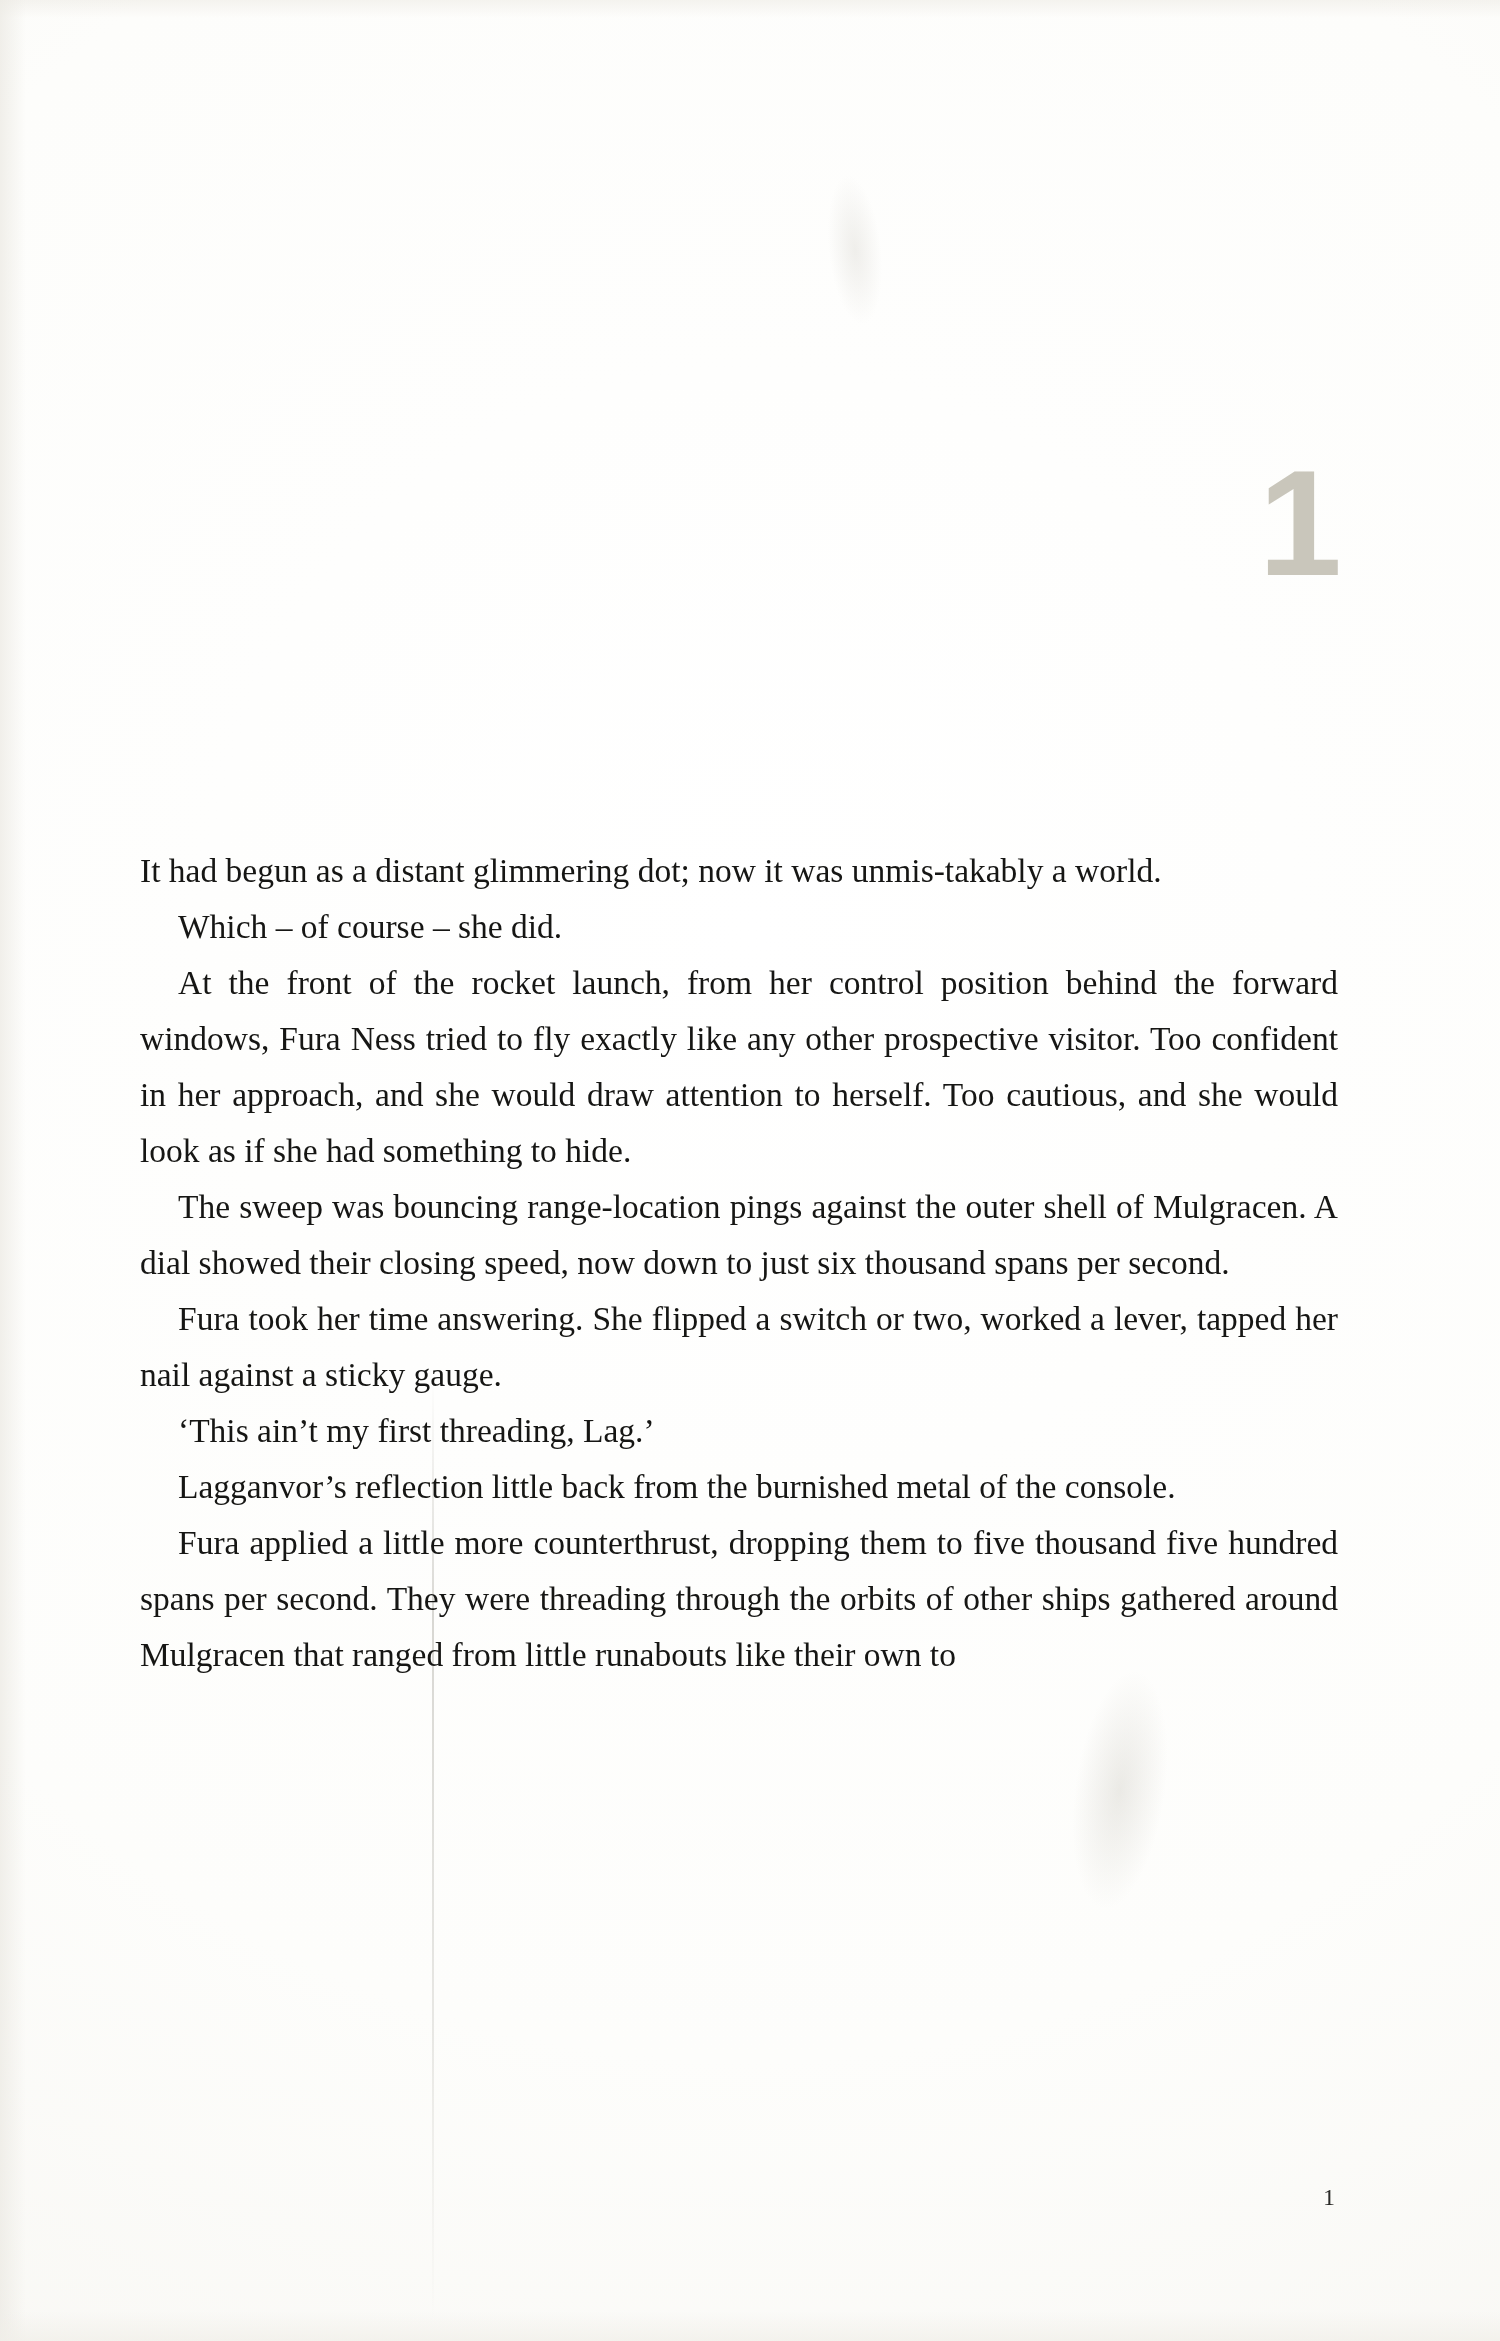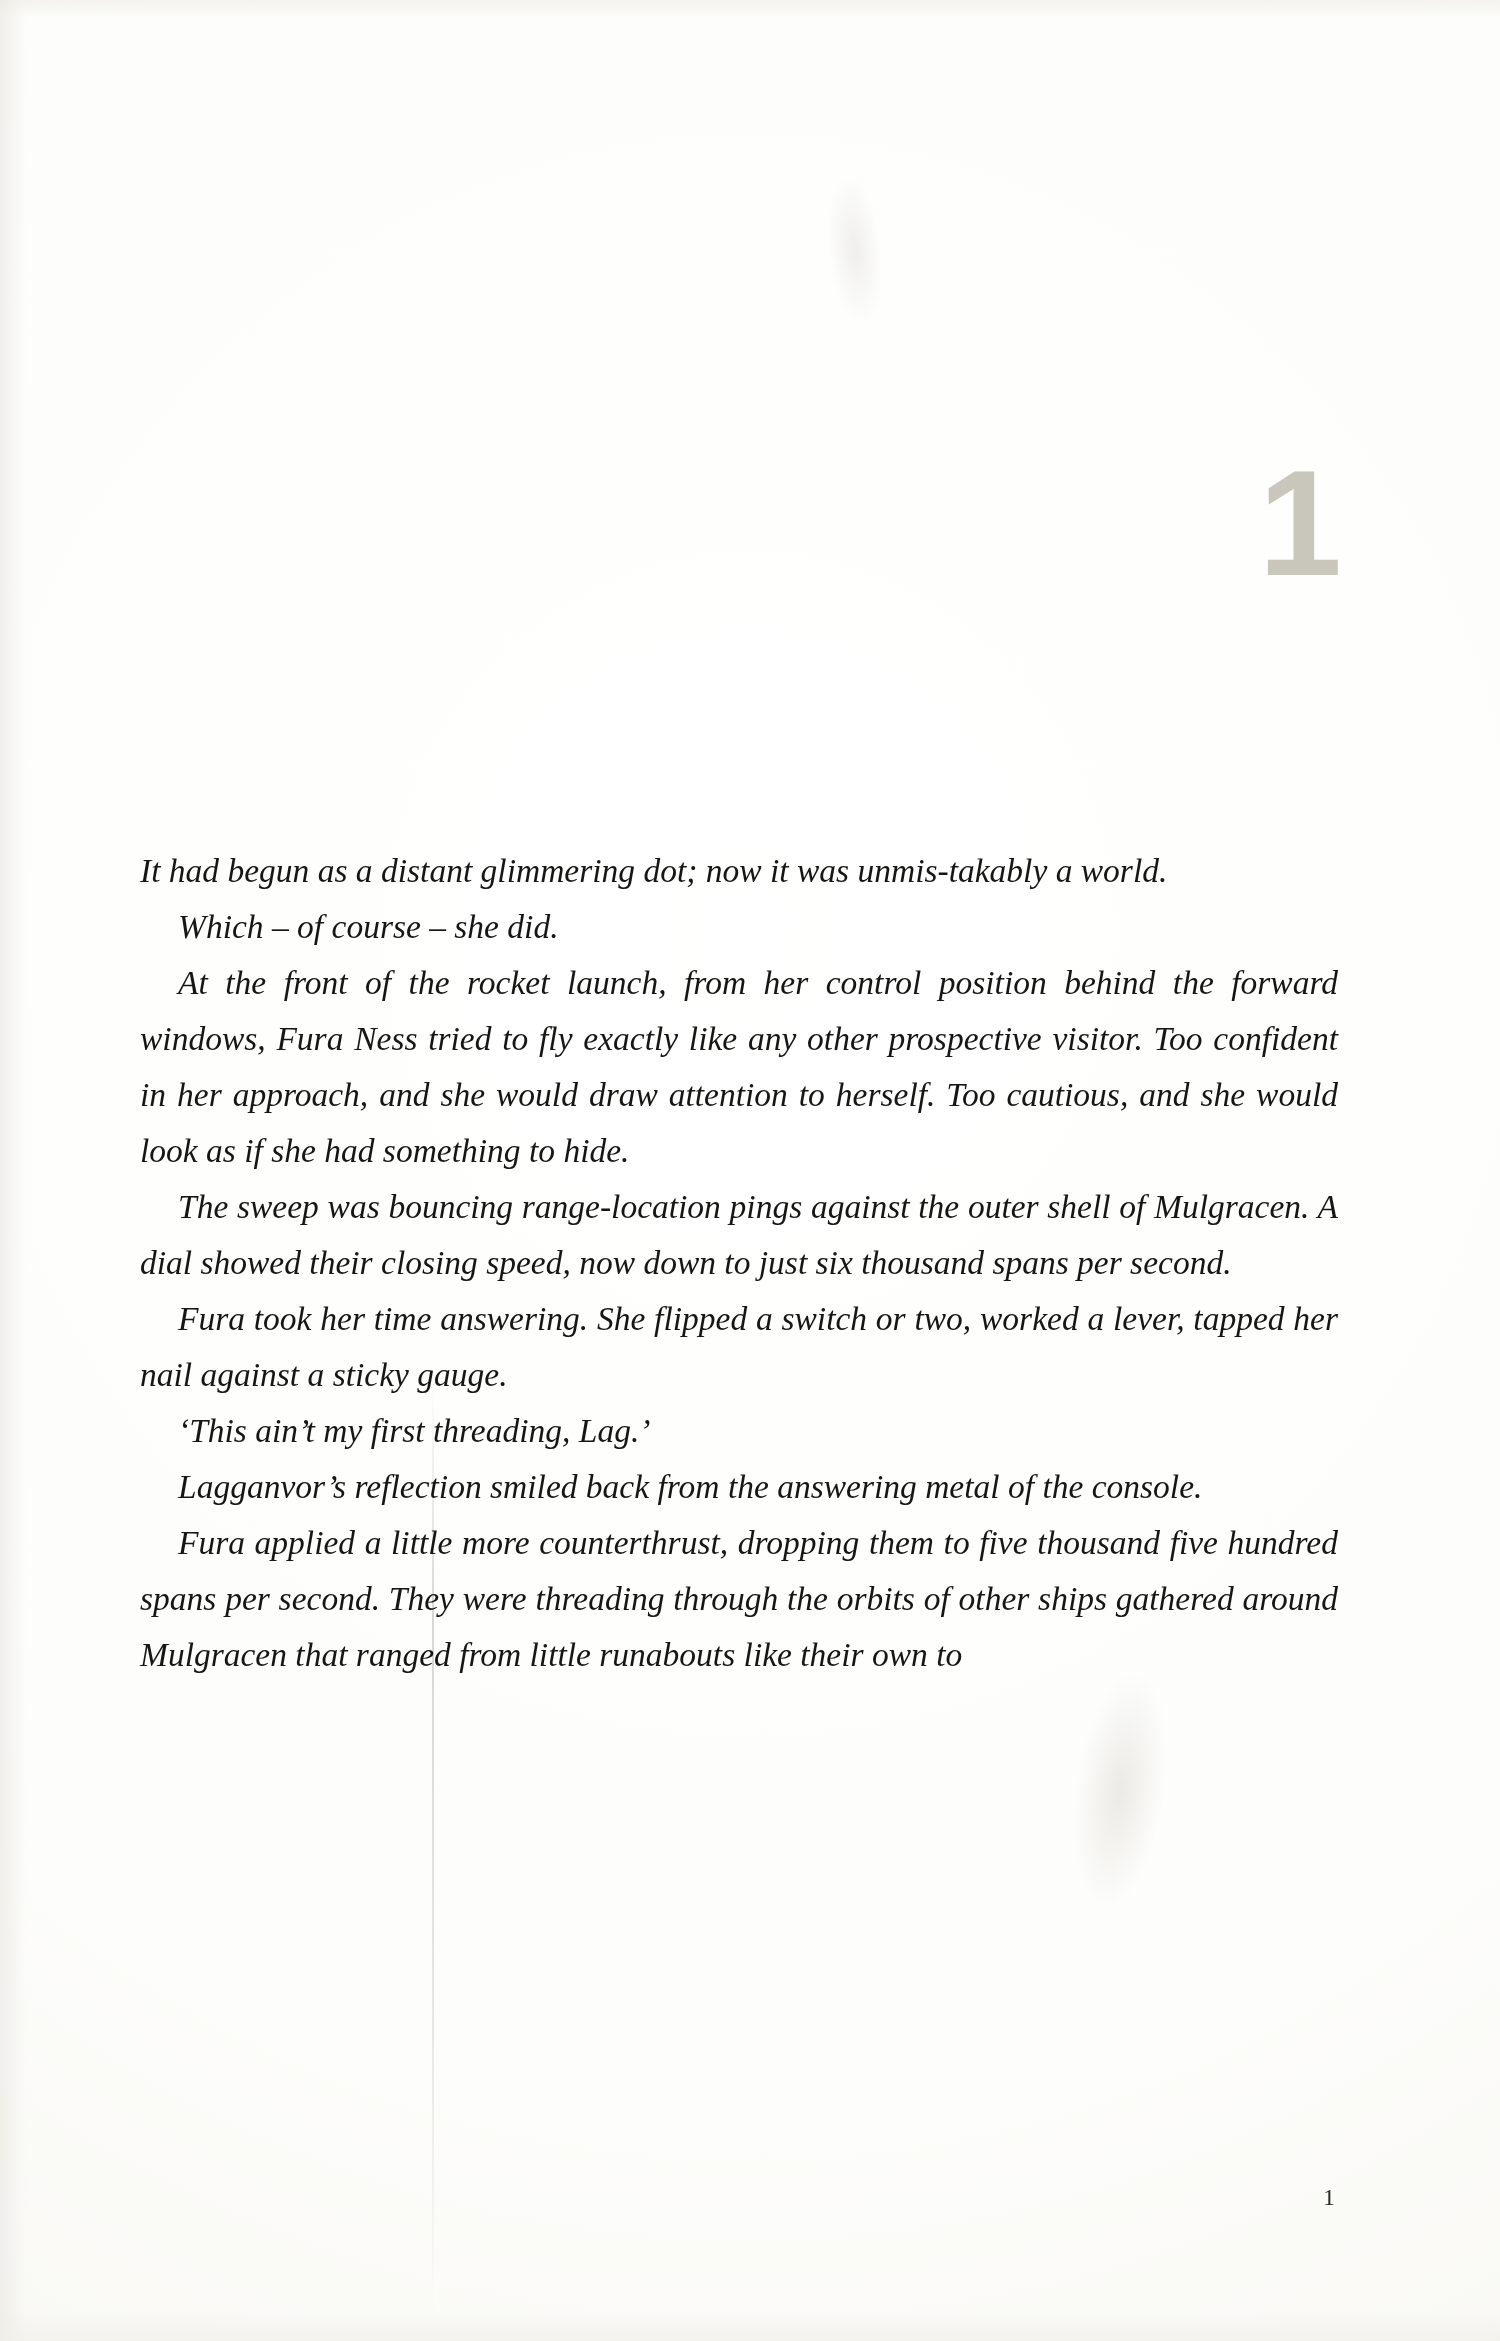--- a/index.html
+++ b/index.html
@@ -78,21 +78,20 @@
     position: absolute;
     left: 140px;
     top: 843px;
     width: 1198px;
     font-size: 33.5px;
     line-height: 56px;
     text-align: justify;
     text-justify: inter-word;
     hyphens: manual;
     color: #161614;
-    font-style: italic;
   }
   .text-block p {
     margin: 0;
     text-indent: 0;
   }
   .text-block p.indent {
     text-indent: 38px;
   }
 
   
@@ -118,18 +117,18 @@
 
   <div class="chapter-number">1</div>
 
   <div class="text-block">
     <p>It had begun as a distant glimmering dot; now it was unmis-takably a world.</p>
     <p class="indent">Which – of course – she did.</p>
     <p class="indent">At the front of the rocket launch, from her control position behind the forward windows, Fura Ness tried to fly exactly like any other prospective visitor. Too confident in her approach, and she would draw attention to herself. Too cautious, and she would look as if she had something to hide.</p>
     <p class="indent">The sweep was bouncing range-location pings against the outer shell of Mulgracen. A dial showed their closing speed, now down to just six thousand spans per second.</p>
     <p class="indent">Fura took her time answering. She flipped a switch or two, worked a lever, tapped her nail against a sticky gauge.</p>
     <p class="indent">‘This ain’t my first threading, Lag.’</p>
-    <p class="indent">Lagganvor’s reflection smiled back from the answering metal of the console.</p>
+    <p class="indent">Lagganvor’s reflection little back from the burnished metal of the console.</p>
     <p class="indent">Fura applied a little more counterthrust, dropping them to five thousand five hundred spans per second. They were threading through the orbits of other ships gathered around Mulgracen that ranged from little runabouts like their own to</p>
   </div>
 
   <div class="folio">1</div>
 </div>
 
 </body></html>

